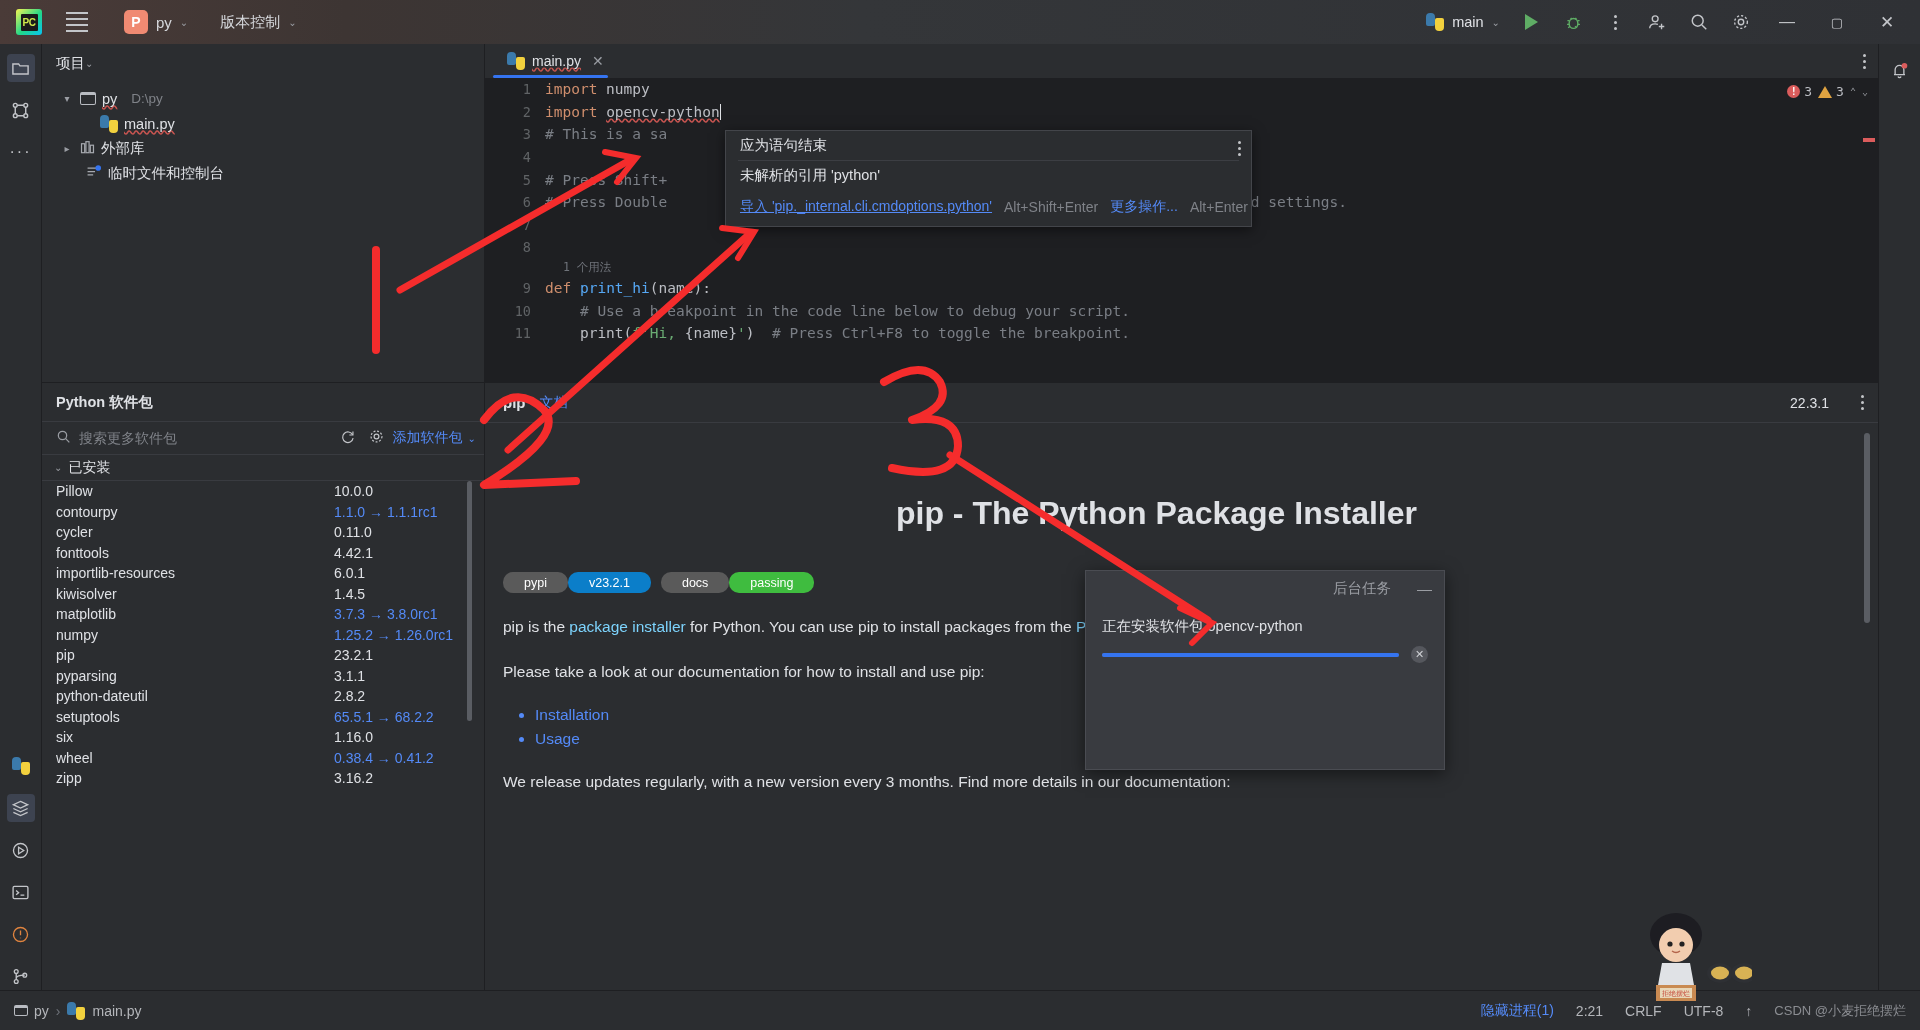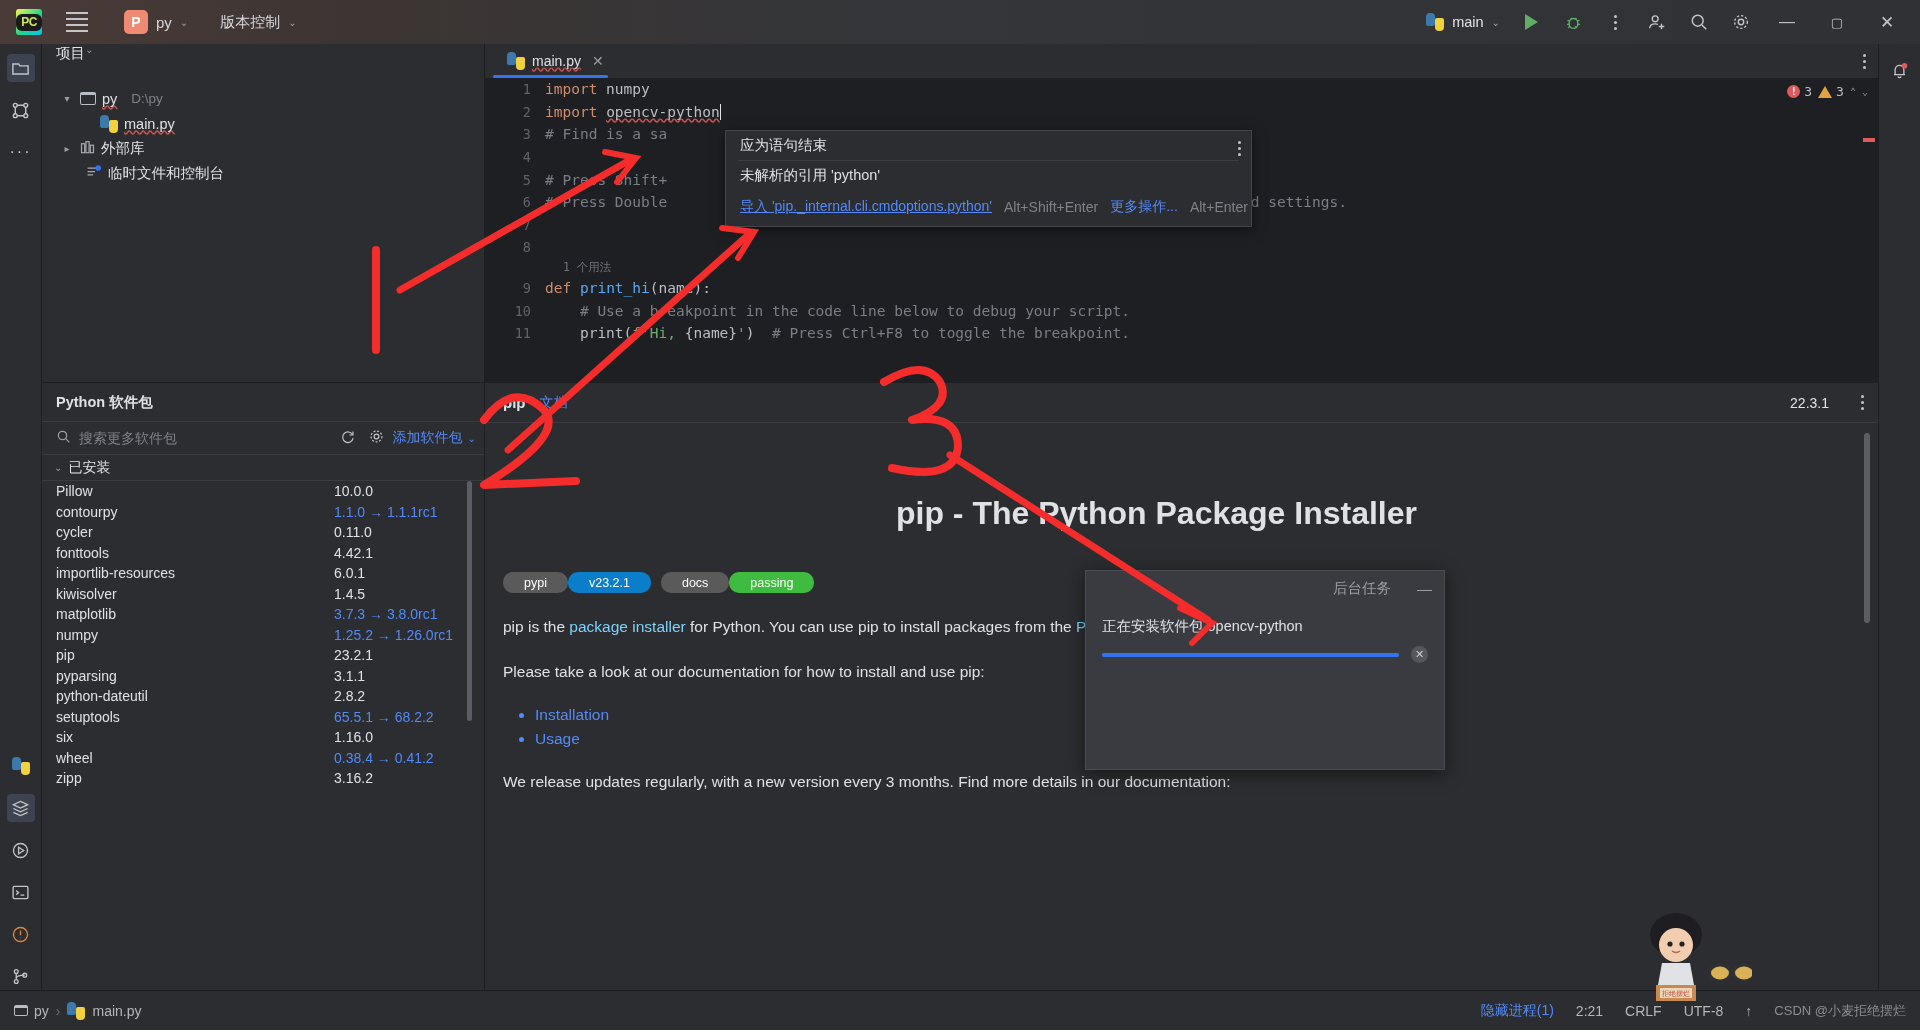--- a/index.html
+++ b/index.html
@@ -17,22 +17,22 @@
     position: absolute; left: 0; top: 0; width: 1920px; height: 44px;
     background: linear-gradient(90deg,#4a3b38 0%,#3d3533 18%,#343639 45%,#2f3135 100%);
     display: flex; align-items: center; padding: 0 6px;
   }
   .tb-logo {
     width: 26px; height: 26px; margin-left: 10px; border-radius: 3px;
     background: linear-gradient(135deg,#f5f553 0%,#21d789 55%,#07c3f2 100%);
     display: flex; align-items: center; justify-content: center;
   }
   .tb-logo .inner {
-    width: 26px; height: 17px; background: #1b1b1b; border-radius: 6px;
-    color: #cfe94a; font-size: 12px; font-weight: bold; display: flex;
+    width: 17px; height: 17px; background: #1b1b1b; border-radius: 1px;
+    color: #cfe94a; font-size: 10px; font-weight: bold; display: flex;
     align-items: center; justify-content: center; letter-spacing: -.5px;
   }
   .hamburger { width: 38px; height: 38px; margin-left: 16px; display: flex;
     flex-direction: column; align-items: center; justify-content: center; gap: 4px; cursor: pointer;}
   .hamburger i { display: block; width: 22px; height: 2px; background: #c3c5c9; }
   .proj-chip { display: flex; align-items: center; gap: 8px; margin-left: 22px; padding: 3px 6px; border-radius: 4px; cursor: pointer;}
   .proj-sq { width: 24px; height: 24px; border-radius: 5px; background: #f08a72; color: #fff;
     font-size: 14px; font-weight: bold; display: flex; align-items: center; justify-content: center; }
   .proj-name { font-size: 15px; color: #d5d7db; }
   .chev { font-size: 10px; color: #9a9da3; }
@@ -62,21 +62,21 @@
 
   
   .rightbar {
     position: absolute; right: 0; top: 44px; width: 42px; height: 946px;
     background: #2b2d30; border-left: 1px solid #1e1f22; padding-top: 12px;
     display: flex; flex-direction: column; align-items: center;
   }
 
   
   .projectpanel { position: absolute; left: 42px; top: 44px; width: 443px; height: 338px; background: #2b2d30; border-right: 1px solid #1e1f22;}
-  .pp-head { height: 38px; display: flex; padding-left: 14px; gap: 0; font-size: 14.5px; color:#dfe1e5;}
+  .pp-head { height: 38px; display: flex; align-items: center; padding-left: 14px; gap: 0; font-size: 14.5px; color:#dfe1e5;}
   .tree { padding-top: 4px; font-size: 14.5px; }
   .trow { display: flex; align-items: center; height: 25px; padding-left: 18px; gap: 6px; cursor: pointer;}
   .arrow { width: 14px; color: #9a9da3; font-size: 10px; text-align:center;}
   .folder { width: 16px; height: 13px; border: 1.6px solid #b9bcc2; border-radius: 2px; border-top-width: 3px;}
   .squiggle { text-decoration: underline wavy #c75450; text-decoration-skip-ink: none; }
   .lbl-dim { color: #7f8288; font-size: 13.5px;}
 
   
   .pkgpanel { position: absolute; left: 42px; top: 382px; width: 443px; height: 608px; background: #2b2d30; border-right:1px solid #1e1f22; border-top: 1px solid #1e1f22;}
   .pkg-title { height: 38px; display: flex; align-items: center; padding-left: 14px; font-size: 14.5px; font-weight: bold; color: #dfe1e5;}
@@ -517,21 +517,21 @@
       <div class="cline">
           <span class="gutter">1</span>
           <span class="ctext"><span class="kw">import</span> numpy</span>
         </div>
       <div class="cline">
           <span class="gutter">2</span>
           <span class="ctext"><span class="kw">import</span> <span class="squiggle">opencv-python</span><span style="border-left:1.5px solid #dfe1e5">&nbsp;</span></span>
         </div>
       <div class="cline">
           <span class="gutter">3</span>
-          <span class="ctext cm"># Find is a sa</span>
+          <span class="ctext cm"># This is a sa</span>
         </div>
       <div class="cline">
           <span class="gutter">4</span>
           <span class="ctext"></span>
         </div>
       <div class="cline">
           <span class="gutter">5</span>
           <span class="ctext cm"># Press Shift+</span>
         </div>
       <div class="cline">

